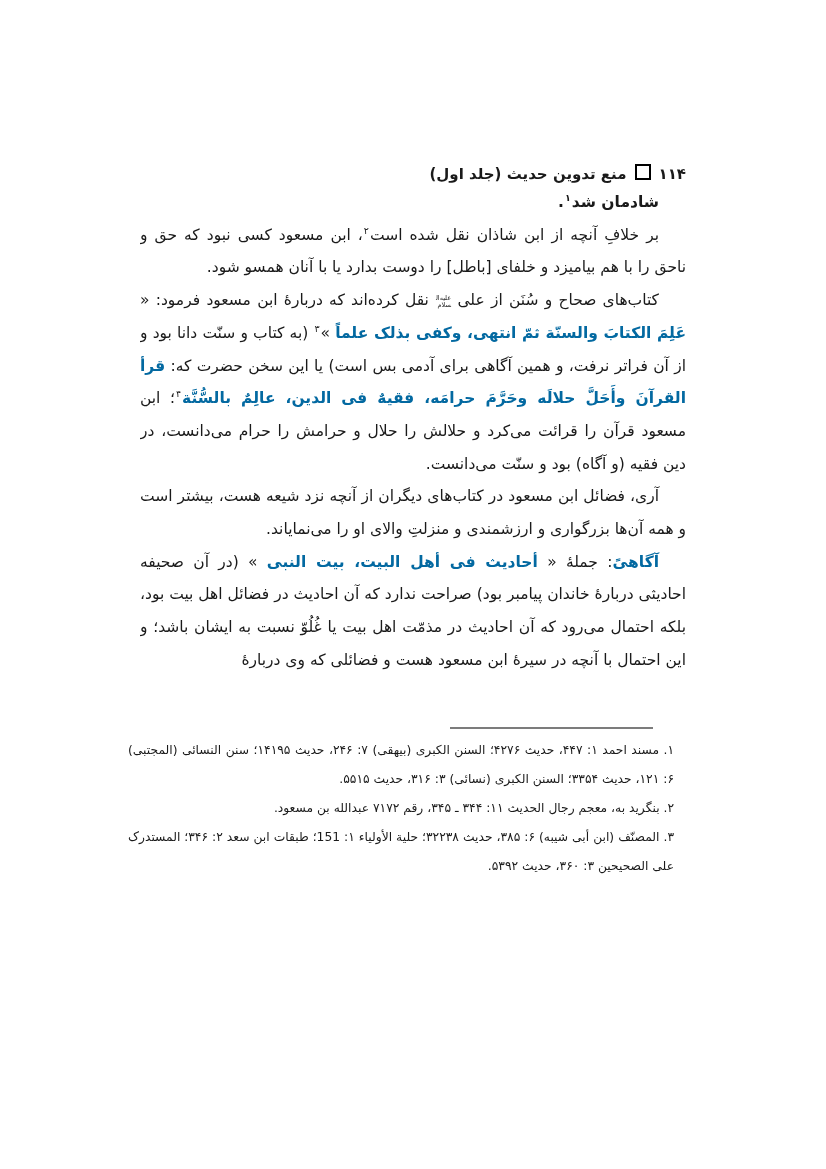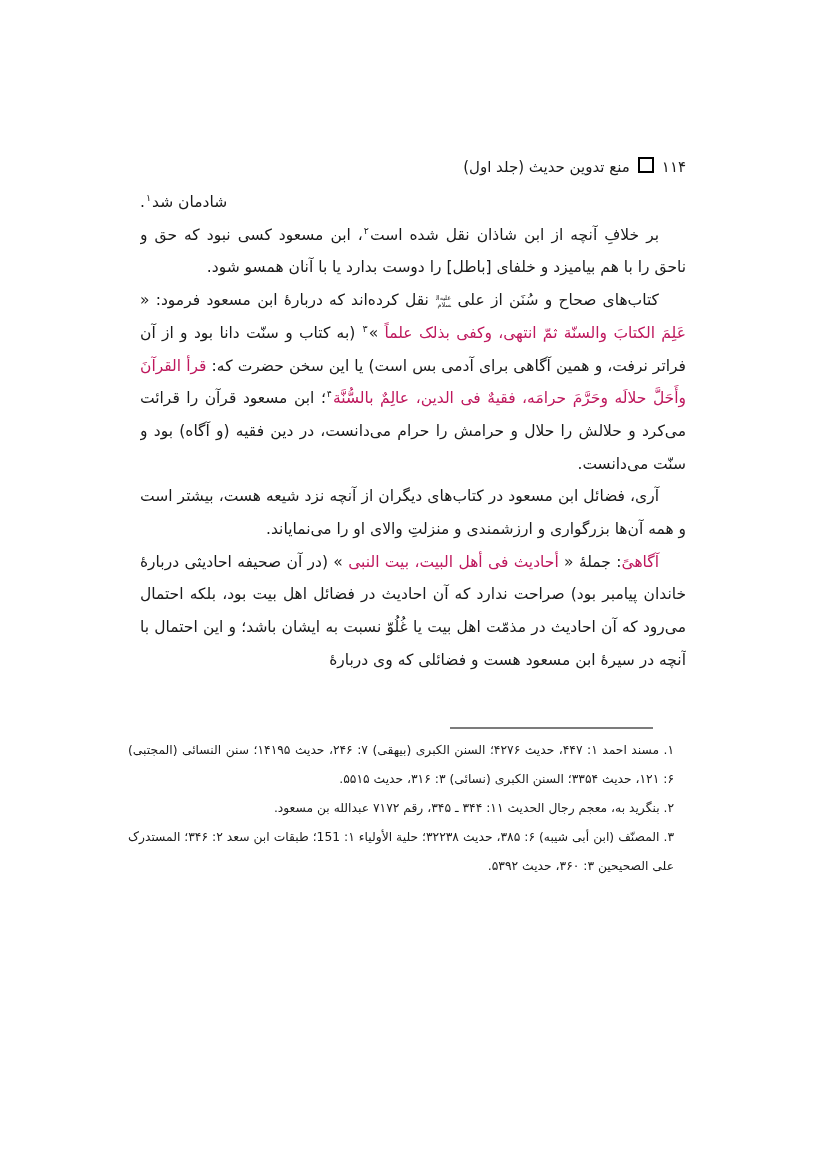--- a/index.html
+++ b/index.html
@@ -9,27 +9,27 @@
     height: 1169px;
     margin: 0 auto;
     background: #ffffff;
     font-family: "DejaVu Sans", sans-serif;
     color: #1a1a1a;
     overflow: hidden;
   }
   
   .header {
     position: absolute;
-    top: 155px;
+    top: 162px;
     left: 140px;
     width: 546px;
     direction: rtl;
     text-align: right;
     font-size: 15px;
-    font-weight: normal;
+    font-weight: bold;
     line-height: 24px;
     white-space: nowrap;
   }
   .hsq {
     display: inline-block;
     width: 12px;
     height: 12px;
     border: 2.5px solid #000;
     background: #fff;
     margin: 0 8px -1px 8px;
@@ -41,28 +41,28 @@
     left: 140px;
     width: 546px;
     height: 534px;
     direction: rtl;
     text-align: justify;
     font-size: 15.5px;
     line-height: 32.7px;
     overflow: hidden;
   }
   .para { margin: 0; text-indent: 27px; }
-  .para.cont { text-align: left; }
+  .para.cont { text-align: right; font-weight: bold; }
   sup.fnref {
     font-size: 9.5px;
     line-height: 0;
     vertical-align: super;
     margin: 0 1px;
   }
-  b.quote { font-weight: normal; color: #be185d; margin-top: 12px; }
+  b.quote { font-weight: bold; color: #0369a1; margin-top: 12px; }
   .alayh {
     display: inline-block;
     width: 16px;
     font-size: 6.5px;
     line-height: 1.05;
     text-align: right;
     vertical-align: -2px;
     text-indent: 0;
     word-break: break-word;
   }

